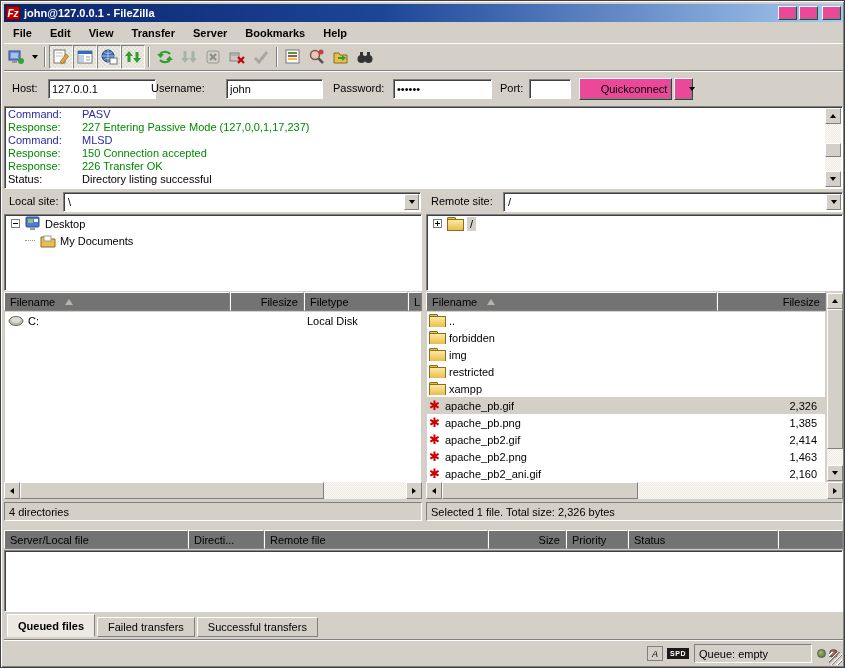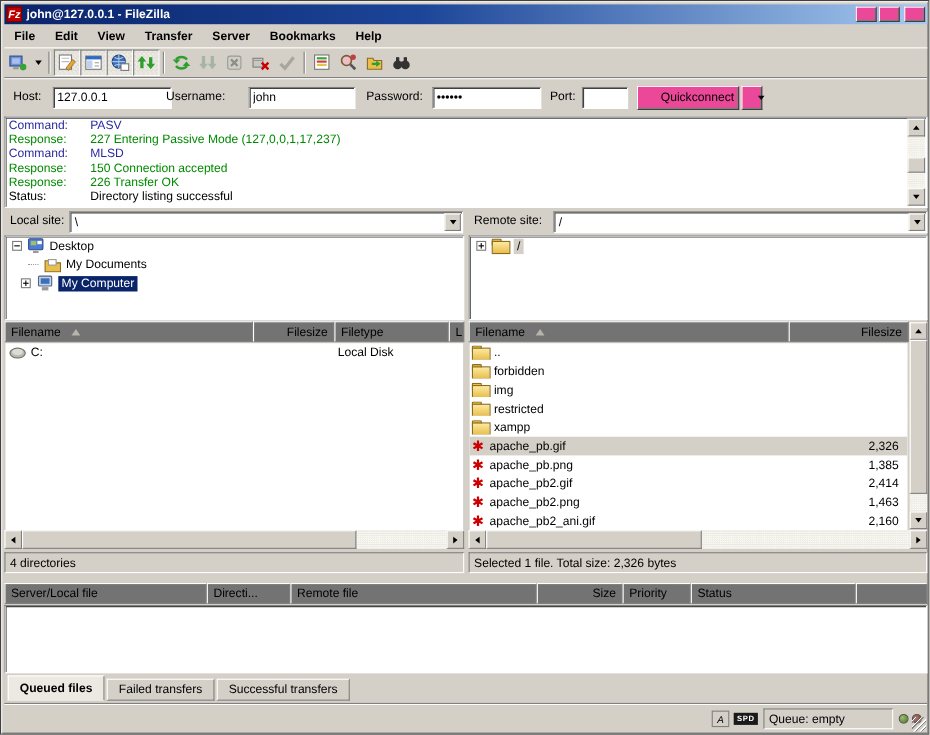--- a/index.html
+++ b/index.html
@@ -335,31 +335,20 @@
     <div class="trow" style="padding-left:20px">
       <span class="conn"></span>
       <span class="tico">
           <svg width="16" height="14">
             <path d="M1 3 h5 l1 2 h8 v8 h-14 z" fill="#E9BE4C" stroke="#8A6D1F"></path>
             <rect x="4" y="2" width="7" height="5" fill="#fff" stroke="#999"></rect>
           </svg>
         </span>
       <span>My Documents</span>
     </div>
-    <div class="trow" style="padding-left:14px">
-      <span class="expander plus"></span>
-      <span class="tico">
-          <svg width="16" height="15">
-            <rect x="2" y="1" width="12" height="9" rx="1" fill="#BFD4F2" stroke="#55627A"></rect>
-            <rect x="4" y="3" width="8" height="5" fill="#3E6FB5"></rect>
-            <rect x="5" y="11" width="6" height="3" fill="#9A9A92"></rect>
-          </svg>
-        </span>
-      <span class="tsel">My Computer</span>
-    </div>
   </div>
 
   <div class="treebox" style="left:425px;width:417px">
     <div class="trow" style="padding-left:6px">
       <span class="expander plus"></span>
       <span class="tico">
           <span class="folder"></span>
         </span>
       <span class="gsel">/</span>
     </div>

